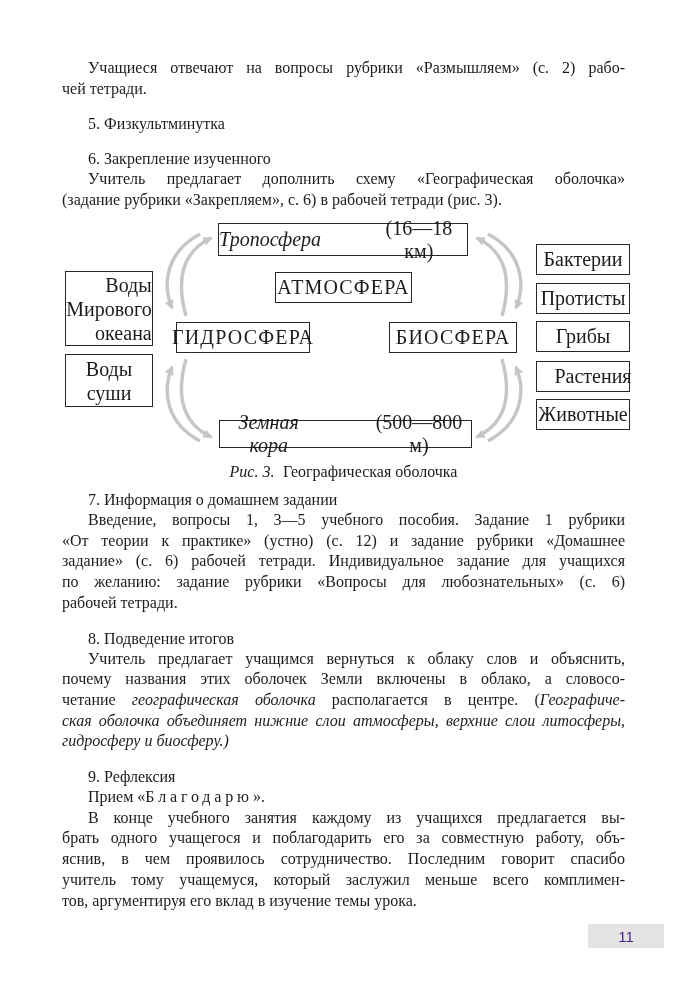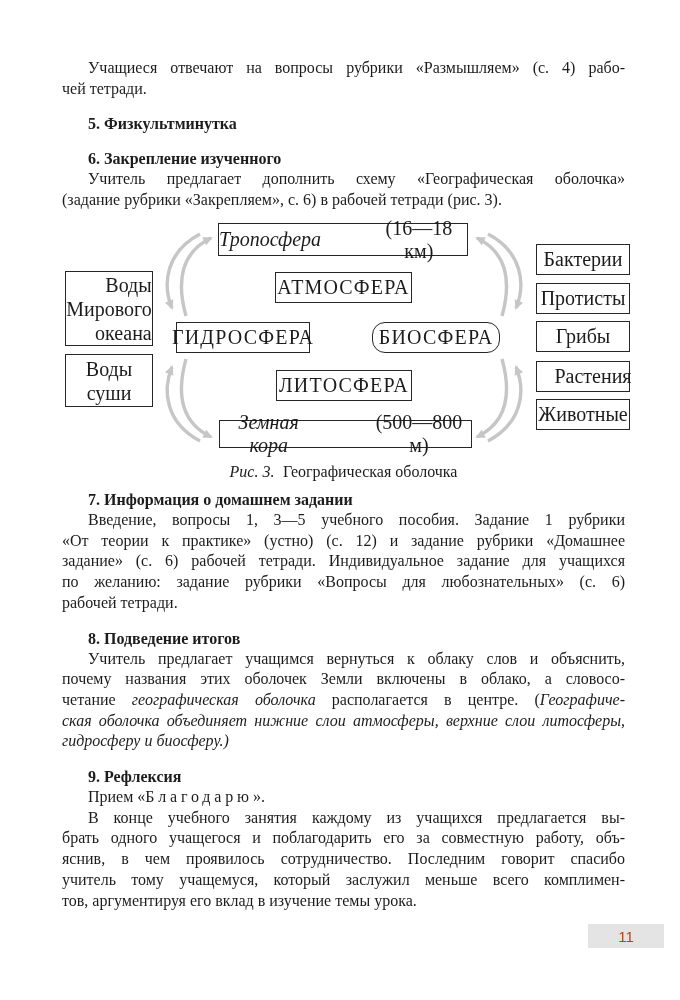--- a/index.html
+++ b/index.html
@@ -7,60 +7,60 @@
     width:680px;height:1000px;position:relative;background:#ffffff;
     font-family:"Liberation Serif", serif;color:#1c1c1c;overflow:hidden;
   }
   .flow{position:absolute;left:62px;width:563px;}
   .flow1{top:58px;}
   .flow2{top:489px;}
   .para{margin:0;font-size:16px;line-height:20.7px;}
   .ln{text-align:justify;text-align-last:justify;}
   .ln-last{text-align:left;}
   .ind{padding-left:26px;}
-  .num-heading{font-size:16px;line-height:21px;font-weight:bold;margin:14px 0 0 0;padding-left:26px;}
+  .num-heading{font-size:16px;line-height:21px;font-weight:normal;margin:14px 0 0 0;padding-left:26px;}
   .flow2 .num-heading:first-child{margin-top:0;}
   .it{font-style:italic;}
   .spaced{letter-spacing:0.24em;}
   .after-label{margin-left:0.28em;}
 
   
   .diagram{position:absolute;left:0;top:222px;width:680px;height:233px;}
   .dbox{
     position:absolute;box-sizing:border-box;border:1.7px solid #262626;
     display:flex;align-items:center;justify-content:center;
     font-size:20px;background:#fff;text-align:center;gap:44px;
   }
   .ring{letter-spacing:1.2px;}
   .box-tropo{left:218px;top:1px;width:250px;height:33px;}
   .box-atmo{left:275px;top:50px;width:137px;height:31px;}
   .box-hydro{left:176px;top:100px;width:134px;height:31px;}
-  .box-bio{left:372px;top:100px;width:128px;height:31px;border-radius:13px;}
+  .box-bio{left:389px;top:100px;width:128px;height:31px;}
   .box-litho{left:276px;top:148px;width:136px;height:31px;}
   .box-crust{left:219px;top:198px;width:253px;height:28px;}
   .box-ocean{left:65px;top:49px;width:88px;height:75px;line-height:24px;padding:0 6px;text-align:right;}
   .box-land{left:65px;top:132px;width:88px;height:53px;line-height:24px;}
   .rbox{left:536px;width:94px;height:31px;}
   .rbox1{top:22px;}.rbox2{top:61px;}.rbox3{top:99px;}.rbox4{top:139px;padding-left:20px;}.rbox5{top:177px;}
   .arrows{position:absolute;left:0;top:0;width:680px;height:233px;}
 
   .caption{position:absolute;left:62px;top:461px;width:563px;text-align:center;font-size:16px;line-height:21px;}
 
   .page-num{
     position:absolute;left:588px;top:924px;width:76px;height:24px;background:#e4e4e4;
     display:flex;align-items:center;justify-content:center;
-    font-family:"Liberation Sans", sans-serif;font-size:15px;color:#c2410c;
+    font-family:"Liberation Sans", sans-serif;font-size:15px;color:#4c1d95;
   }
 </style>
 </head>
 <body>
 
 <div class="flow flow1">
   <p class="para">
-    <span class="ln ind" style="display:block">Учащиеся отвечают на вопросы рубрики «Размышляем» (с. 4) рабо-</span>
+    <span class="ln ind" style="display:block">Учащиеся отвечают на вопросы рубрики «Размышляем» (с. 2) рабо-</span>
     <span class="ln-last" style="display:block">чей тетради.</span>
   </p>
   <div class="num-heading">5. Физкультминутка</div>
   <div class="num-heading">6. Закрепление изученного</div>
   <p class="para">
     <span class="ln ind" style="display:block">Учитель предлагает дополнить схему «Географическая оболочка»</span>
     <span class="ln-last" style="display:block">(задание рубрики «Закрепляем», с. 6) в рабочей тетради (рис. 3).</span>
   </p>
 </div>
 
@@ -83,21 +83,20 @@
     </g>
   </svg>
 
   <div class="dbox box-tropo">
     <span class="it">Тропосфера</span>
     <span class="after-label">(16—18 км)</span>
   </div>
   <div class="dbox box-atmo ring">АТМОСФЕРА</div>
   <div class="dbox box-hydro ring">ГИДРОСФЕРА</div>
   <div class="dbox box-bio ring">БИОСФЕРА</div>
-  <div class="dbox box-litho ring">ЛИТОСФЕРА</div>
   <div class="dbox box-crust">
     <span class="it">Земная кора</span>
     <span class="after-label">(500—800 м)</span>
   </div>
   <div class="dbox box-ocean">Воды Мирового океана</div>
   <div class="dbox box-land">Воды суши</div>
   <div class="dbox rbox rbox1">Бактерии</div>
   <div class="dbox rbox rbox2">Протисты</div>
   <div class="dbox rbox rbox3">Грибы</div>
   <div class="dbox rbox rbox4">Растения</div>

